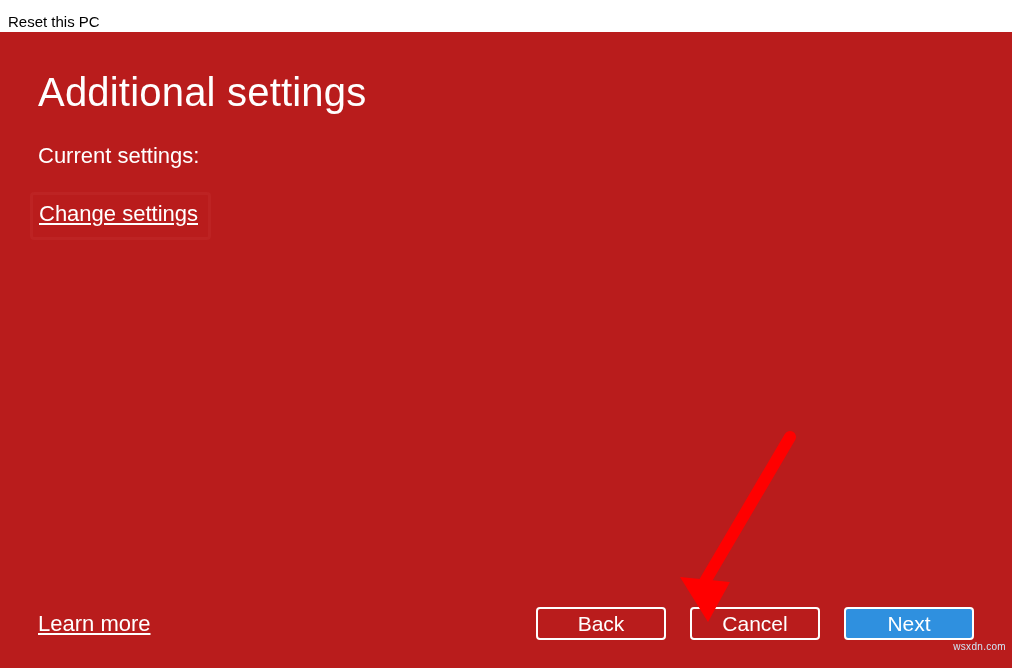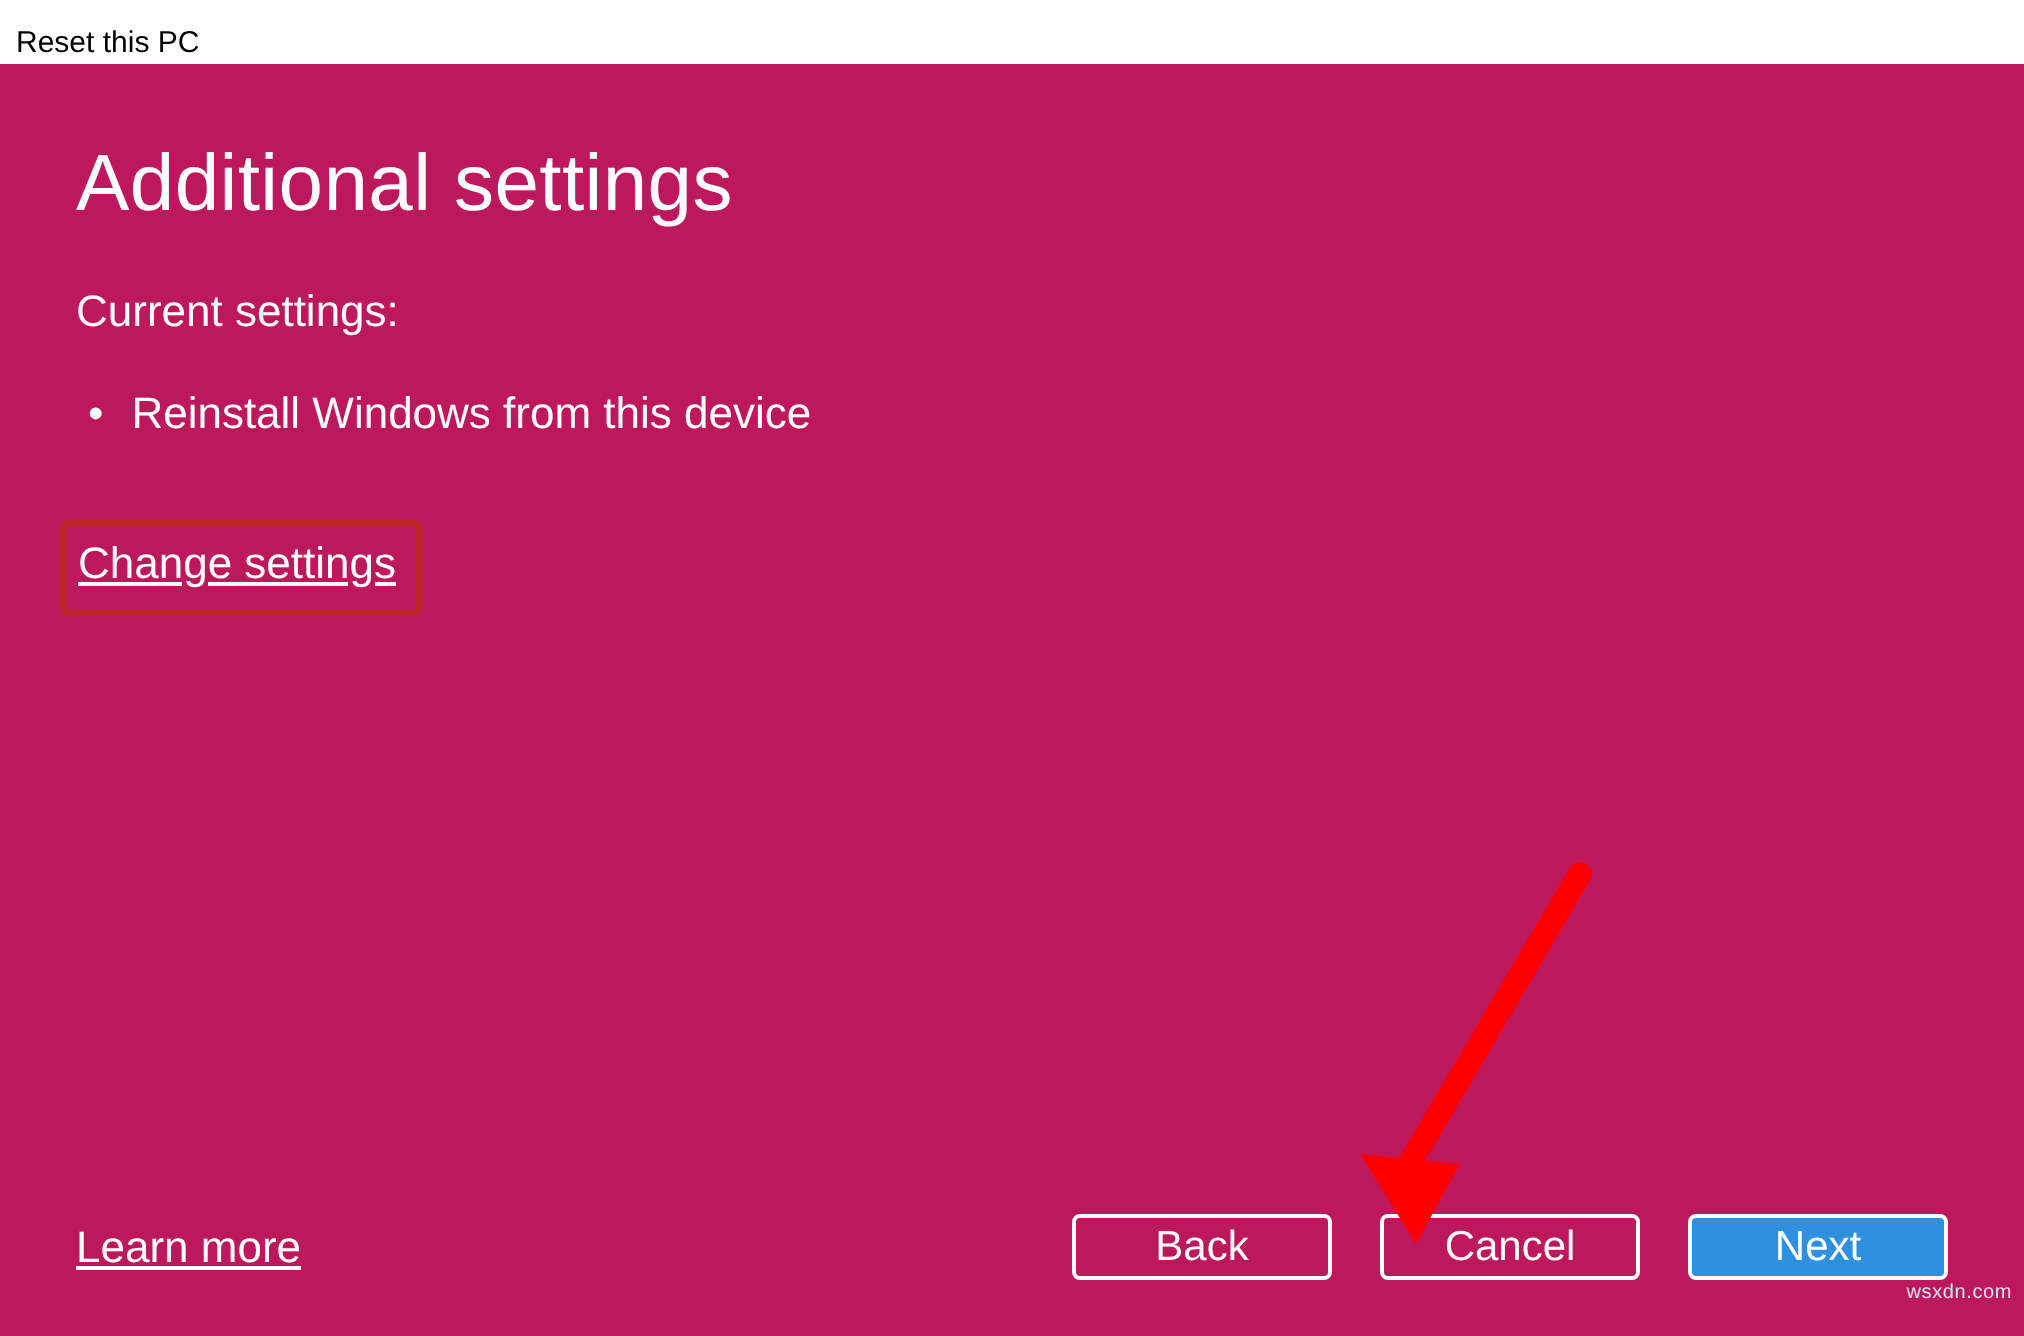--- a/index.html
+++ b/index.html
@@ -26,37 +26,37 @@
     .titlebar-text {
       font-size: 15px;
       color: #000000;
     }
     .panel {
       position: absolute;
       top: 32px;
       left: 0;
       right: 0;
       bottom: 0;
-      background: #be185d;
+      background: #b91c1c;
       color: #ffffff;
       padding: 38px 38px 28px 38px;
       display: flex;
       flex-direction: column;
     }
     .heading {
       font-size: 40px;
       font-weight: 300;
       color: #ffffff;
       margin-bottom: 28px;
       letter-spacing: 0.2px;
     }
     .subheading {
       font-size: 22px;
       font-weight: 400;
-      margin-bottom: 24px;
+      margin-bottom: 1px;
     }
     ul.settings-list {
       list-style: none;
       margin-left: 4px;
       margin-bottom: 24px;
     }
     ul.settings-list li {
       font-size: 22px;
       font-weight: 400;
       line-height: 1.3;
@@ -131,23 +131,20 @@
 <div class="titlebar">
   <span class="titlebar-text">Reset this PC</span>
 </div>
 
 <div class="panel">
   <h1 class="heading">Additional settings</h1>
 
   <div class="subheading">Current settings:</div>
 
   <ul class="settings-list">
-    <li>
-        <span>Reinstall Windows from this device</span>
-      </li>
   </ul>
 
   <div>
     <span class="change-wrap">
       <a class="link">Change settings</a>
     </span>
   </div>
 
   <div class="spacer"></div>
 

